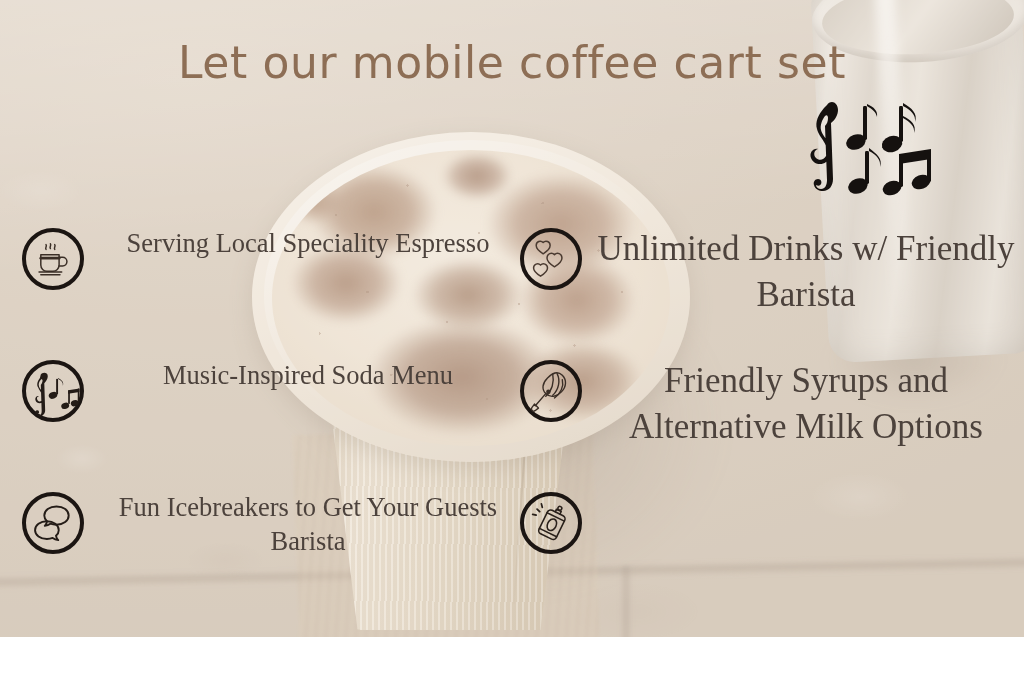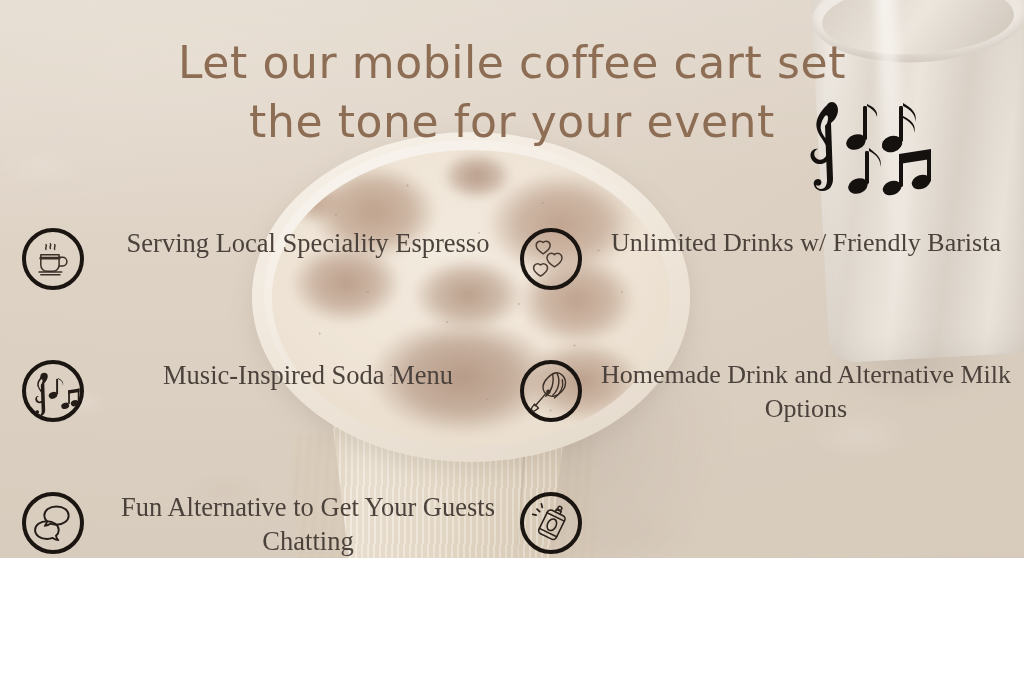--- a/index.html
+++ b/index.html
@@ -1,20 +1,20 @@
 <!DOCTYPE html>
 <html><head>
 <meta charset="utf-8">
 <style>
   html,body{margin:0;padding:0;background:#ffffff;}
   *{box-sizing:border-box;}
 
   #poster{
     position:relative;
-    width:1024px;height:558px;
+    width:1024px;height:637px;
     overflow:hidden;
     font-family:"Liberation Serif", serif;
     background:#e5e5e5;
   }
 
   
   .bg-base{
     position:absolute;inset:0;
     background:
       linear-gradient(175deg, rgba(255,255,255,.30) 0%, rgba(255,255,255,0) 38%),
@@ -212,21 +212,21 @@
   .badge svg{position:absolute;left:0;top:0;width:100%;height:100%;}
   .ftext{
     flex:1 1 auto;
     font-family:"Liberation Serif","DejaVu Serif",serif;
     font-size:26.5px;
     line-height:1.30;
     color:#4c423c;
     text-align:center;
     padding-top:2px;
   }
-  .col-right .ftext{font-size:26px;}
+  .col-right .ftext{font-size:35px;}
 </style>
 </head>
 <body>
 
 <div id="poster">
 
   <div class="bg-base"></div>
   <div class="tile-mottle"></div>
   <div class="grout-h"></div>
   <div class="grout-v"></div>
@@ -255,21 +255,20 @@
     <div class="cocoa c7"></div>
       <div class="cocoa c8"></div>
       <div class="cocoa c9"></div>
     <div class="speckle"></div>
   </div>
 
   <div class="veil"></div>
 
   <div class="headline">
     <span>Let our mobile coffee cart set</span><br>
-    <span class="l2">the tone for your event</span>
   </div>
 
   <div class="notes">
     <svg viewBox="0 0 132 104">
       <g fill="#15110f">
 
         <path d="M18 12c-6 7-9 14-7 21c1 5 5 9 7 13c3 5 4 10 2 14c-2 4-7 5-10 2c-3-3-2-8 2-9c-5-1-9 4-7 9c2 6 10 8 15 4c5-4 6-11 3-18c-2-5-7-9-8-14c-1-5 1-10 4-14c2-2 3 0 3 2c0 3-1 6-3 8l2 54c0 5-2 9-6 9c-3 0-5-2-5-4c2 1 4 1 5-1c1-2 0-5-3-5c-3 0-5 3-4 6c1 4 5 6 9 6c6 0 10-5 10-12l-2-56c4-3 7-8 7-13c0-5-3-8-6-8c-2 0-4 1-5 3z"></path>
 
         <ellipse cx="50" cy="46" rx="10" ry="7.5" transform="rotate(-20 50 46)"></ellipse>
         <rect x="57" y="10" width="4" height="34" rx="1.4"></rect>
@@ -350,33 +349,33 @@
             <path d="M44 13c5 5 5 13-1 19c-6 6-13 7-18 2c-5-5-4-12 2-18c6-6 12-8 17-3z"></path>
             <path d="M38 11c4 8 2 18-5 25"></path>
             <path d="M33 12c2 9-1 19-8 25"></path>
             <path d="M44 18c2 8-2 16-9 21"></path>
             <path d="M25 34l-12 14"></path>
             <path d="M12 46l-3 4a2.6 2.6 0 0 0 3.6 3.6l4-3z"></path>
             <circle cx="28" cy="32" r="2.6" fill="#3a2e26" stroke="none"></circle>
           </g>
         </svg>
       </div>
-      <div class="ftext">Homemade Drink and Alternative Milk Options</div>
+      <div class="ftext">Friendly Syrups and Alternative Milk Options</div>
     </div>
 
     <div class="feature col-left">
       <div class="badge">
         <svg viewBox="0 0 62 62">
           <g fill="none" stroke="#241c17" stroke-width="2.2" stroke-linecap="round" stroke-linejoin="round">
             <path d="M35 12c-8 0-14 4.6-14 10.4c0 2.6 1.2 5 3.2 6.8c-.3 2-1.4 3.9-2.6 5.1c2.6-.3 4.8-1.3 6.4-2.5c2 .8 4.4 1.2 7 1.2c8 0 14-4.6 14-10.6S43 12 35 12z"></path>
             <path d="M24 29c-7.6 0-13.6 4.5-13.6 10.2c0 5.7 6 10.2 13.6 10.2c2.4 0 4.7-.4 6.6-1.2c1.6 1.2 3.8 2.2 6.4 2.5c-1.2-1.2-2.3-3.1-2.6-5.1c2-1.8 3.2-4.1 3.2-6.4C37.6 33.5 31.6 29 24 29z"></path>
           </g>
         </svg>
       </div>
-      <div class="ftext">Fun Alternative to Get Your Guests Chatting</div>
+      <div class="ftext">Fun Icebreakers to Get Your Guests Barista</div>
     </div>
 
     <div class="feature col-right">
       <div class="badge">
         <svg viewBox="0 0 62 62">
           <g fill="none" stroke="#2a211b" stroke-width="1.8" stroke-linecap="round" stroke-linejoin="round">
             <g transform="rotate(26 32 33)">
               <rect x="21" y="18" width="22" height="30" rx="4"></rect>
               <path d="M21 23h22M21 43h22"></path>
               <ellipse cx="32" cy="33" rx="5" ry="7"></ellipse>

